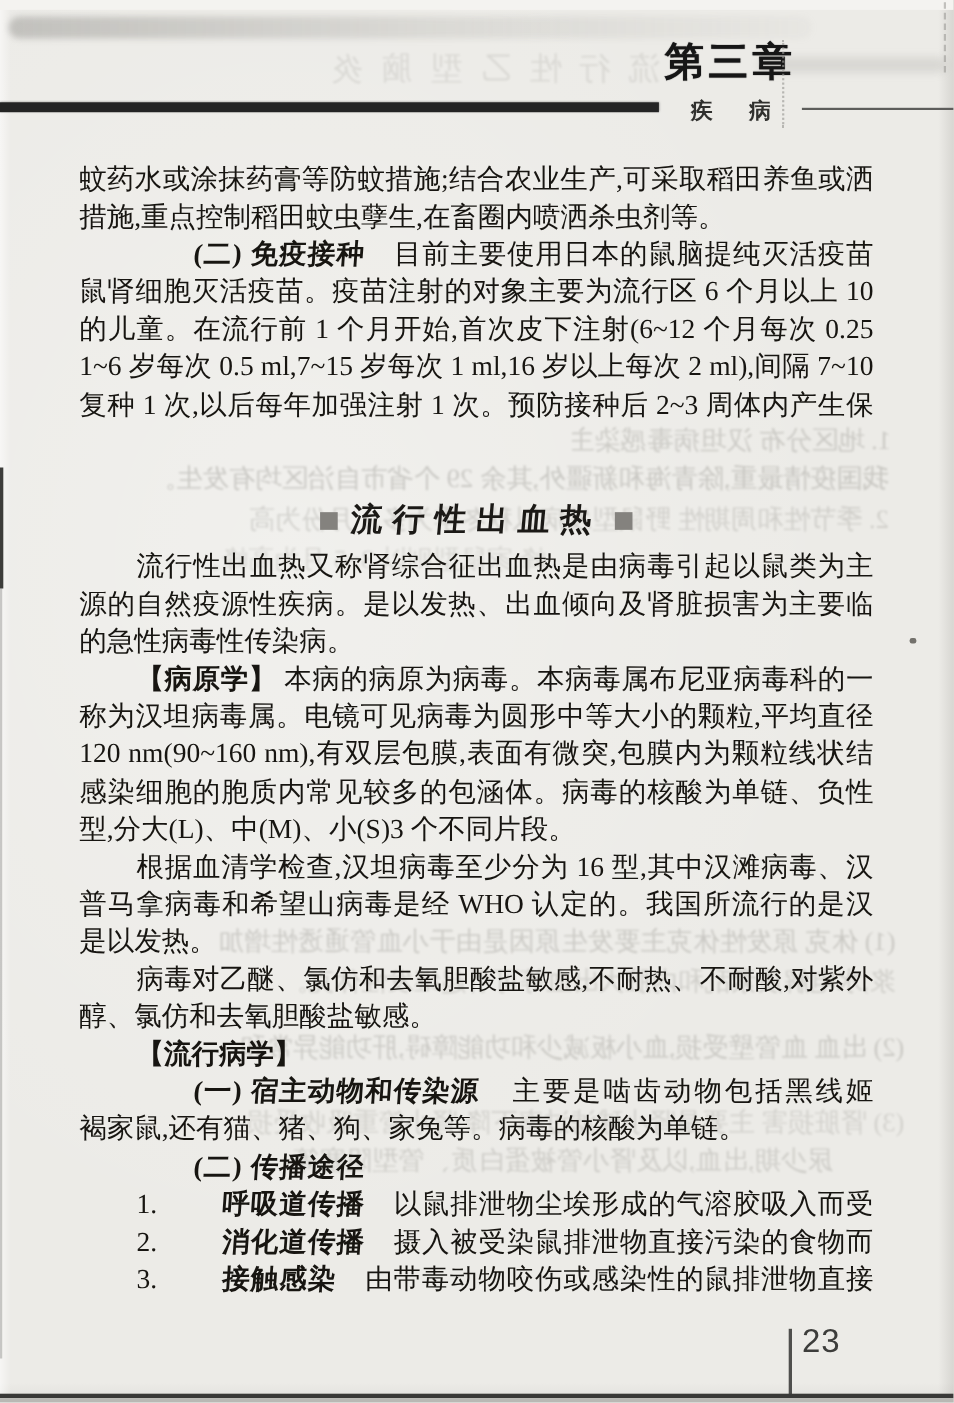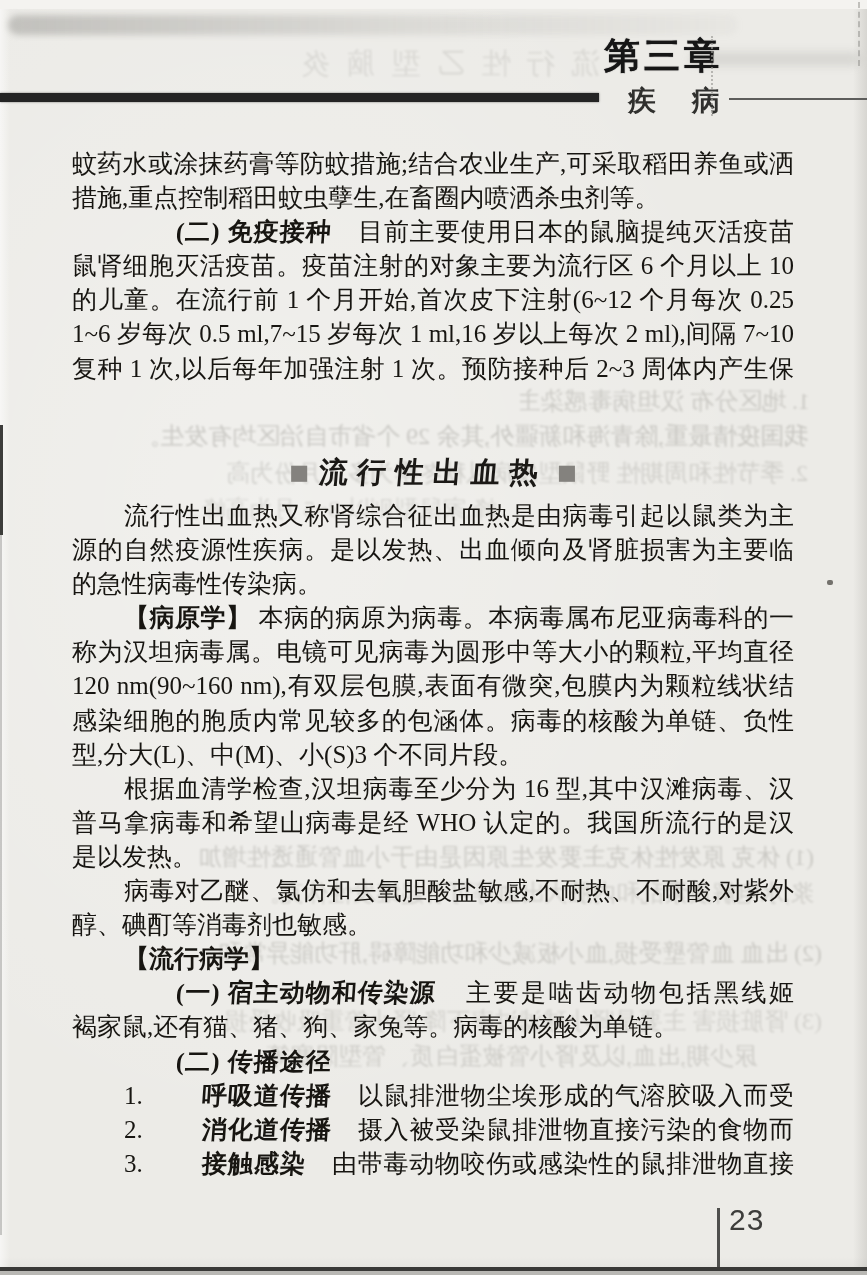--- a/index.html
+++ b/index.html
@@ -24,21 +24,21 @@
     background:rgba(130,129,124,.18);filter:blur(4px);}
   .chapter{
     position:absolute;left:604px;top:38px;width:130px;
     font-family:Liberation Sans, sans-serif;font-weight:900;font-size:36px;line-height:36px;
     letter-spacing:4px;color:#161616;text-shadow:0 0 1px #333;
   }
   .header-bar{position:absolute;left:0;top:93px;width:599px;height:9px;background:#242424;
     box-shadow:0 0 2px rgba(0,0,0,.5);}
   .subtitle{
     position:absolute;left:628px;top:88px;
-    font-family:Liberation Sans, sans-serif;font-weight:700;font-size:28px;line-height:26px;
+    font-family:Liberation Serif, serif;font-weight:700;font-size:20px;line-height:26px;
     letter-spacing:14px;color:#30302e;
   }
   .header-thinline{position:absolute;left:729px;top:98px;width:138px;height:2px;background:#5d5d5b;}
   .header-dotline{position:absolute;left:711px;top:36px;height:80px;width:0;
     border-left:2px dotted #9b9a96;opacity:.65;}
   .edge-dashline{position:absolute;left:858px;top:2px;height:64px;width:0;
     border-left:2px dashed #8f8e8a;opacity:.5;}
   .left-ink{position:absolute;left:0;top:425px;width:3px;height:110px;background:#1c1c1a;opacity:.85;}
   .left-ink2{position:absolute;left:0;top:535px;width:2px;height:700px;background:#3a3a38;opacity:.25;}
   .ink-speck{position:absolute;left:827px;top:580px;width:6px;height:5px;background:#55534e;border-radius:2px;opacity:.8;}
@@ -137,21 +137,21 @@
       <div class="tl"><span>的急性病毒性传染病。</span></div>
       <div class="tl ind jst"><span class="b">【病原学】</span><span> 本病的病原为病毒。本病毒属布尼亚病毒科的一个新属,</span></div>
       <div class="tl jst"><span>称为汉坦病毒属。电镜可见病毒为圆形中等大小的颗粒,平均直径约</span></div>
       <div class="tl jst"><span>120 nm(90~160 nm),有双层包膜,表面有微突,包膜内为颗粒线状结构,</span></div>
       <div class="tl jst"><span>感染细胞的胞质内常见较多的包涵体。病毒的核酸为单链、负性 RNA</span></div>
       <div class="tl"><span>型,分大(L)、中(M)、小(S)3 个不同片段。</span></div>
       <div class="tl ind jst"><span>根据血清学检查,汉坦病毒至少分为 16 型,其中汉滩病毒、汉城病毒、</span></div>
       <div class="tl jst"><span>普马拿病毒和希望山病毒是经 WHO 认定的。我国所流行的是汉滩病毒</span></div>
       <div class="tl"><span>是以发热。</span></div>
       <div class="tl ind jst"><span>病毒对乙醚、氯仿和去氧胆酸盐敏感,不耐热、不耐酸,对紫外线、乙</span></div>
-      <div class="tl"><span>醇、碘酊等消毒剂也敏感。</span></div>
+      <div class="tl"><span>醇、氯仿和去氧胆酸盐敏感。</span></div>
       <div class="tl ind"><span class="b">【流行病学】</span></div>
       <div class="tl ind jst"><span class="kai">(一) 宿主动物和传染源</span><span>　主要是啮齿动物包括黑线姬鼠、大林姬鼠、</span></div>
       <div class="tl"><span>褐家鼠,还有猫、猪、狗、家兔等。病毒的核酸为单链。</span></div>
       <div class="tl ind"><span class="kai">(二) 传播途径</span></div>
       <div class="tl ind"><span>1. </span><span class="kai">呼吸道传播</span><span>　以鼠排泄物尘埃形成的气溶胶吸入而受染。</span></div>
       <div class="tl ind"><span>2. </span><span class="kai">消化道传播</span><span>　摄入被受染鼠排泄物直接污染的食物而感染。</span></div>
       <div class="tl ind jst"><span>3. </span><span class="kai">接触感染</span><span>　由带毒动物咬伤或感染性的鼠排泄物直接接触皮肤伤</span></div>
     </div>
 
   <div class="foot-vline"></div>

